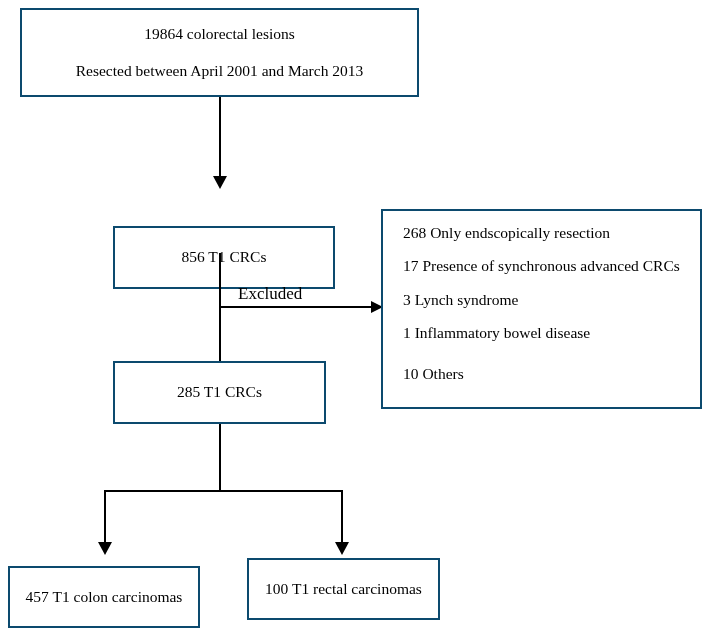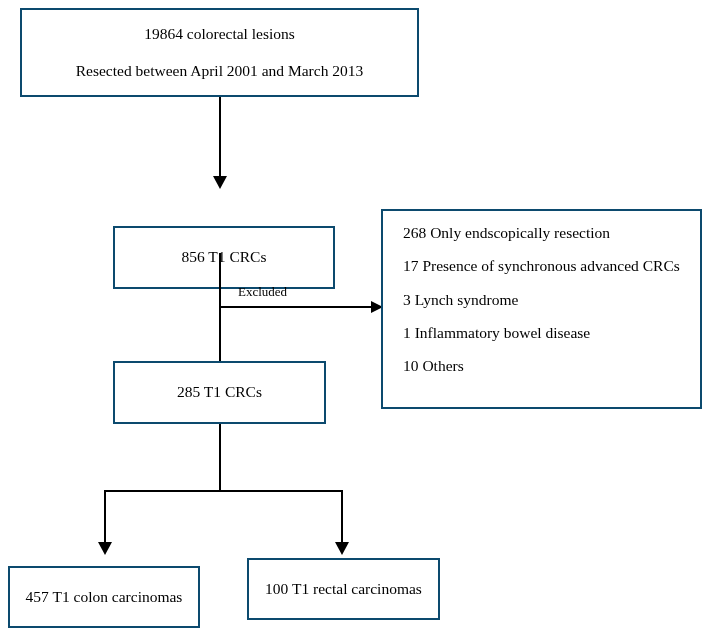--- a/index.html
+++ b/index.html
@@ -47,21 +47,21 @@
   #node-excl     { left: 381px; top: 209px; width: 321px; height: 200px; }
   #node-included { left: 113px; top: 361px; width: 213px; height: 63px; }
   #node-colon    { left: 8px;   top: 558px; width: 192px; height: 62px; margin-top: 8px; }
   #node-rectal   { left: 247px; top: 558px; width: 193px; height: 62px; }
 
   #node-source .line:nth-child(1) { position: relative; margin-bottom: 21px; }
   #node-source .line:nth-child(2) { position: relative; }
 
   #node-excl { padding: 14px 0 14px 20px; justify-content: flex-start; }
   #node-excl .line { position: relative; margin-bottom: 17px; }
-  #node-excl .line:last-child { margin-bottom: 0; }
+  #node-excl .line:last-child { margin-bottom: 0; margin-top: 8px; }
 
   
   .vline {
     position: absolute;
     width: 2px;
     background: #000000;
   }
   .hline {
     position: absolute;
     height: 2px;
@@ -97,21 +97,21 @@
   #split-h      { left: 104px; top: 490px; width: 239px; }
   #split-left-v { left: 104px; top: 490px; height: 54px; }
   #split-right-v{ left: 341px; top: 490px; height: 54px; }
   #split-left-head  { left: 98px;  top: 542px; }
   #split-right-head { left: 335px; top: 542px; }
 
   #excl-label {
     position: absolute;
     left: 238px;
     top: 284px;
-    font-size: 13px;
+    font-size: 17px;
     white-space: nowrap;
   }
 </style>
 </head>
 <body>
 
 <div id="canvas">
 
   <div class="node center" id="node-source">
     <div class="line">19864 colorectal lesions</div>

